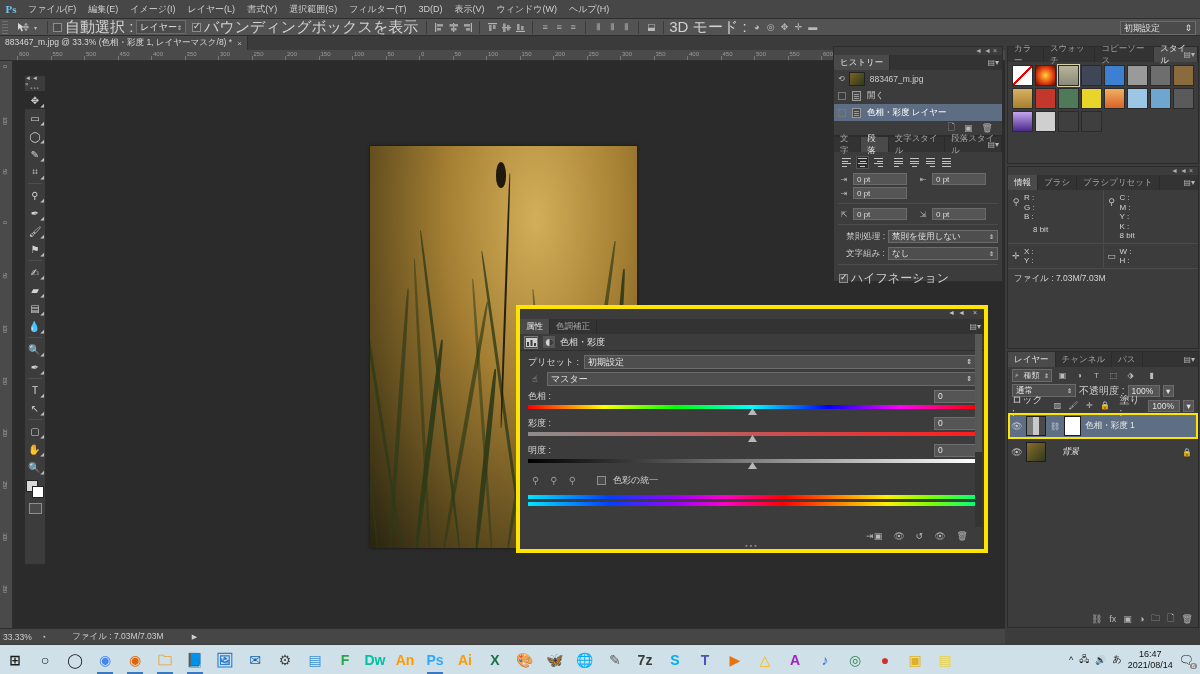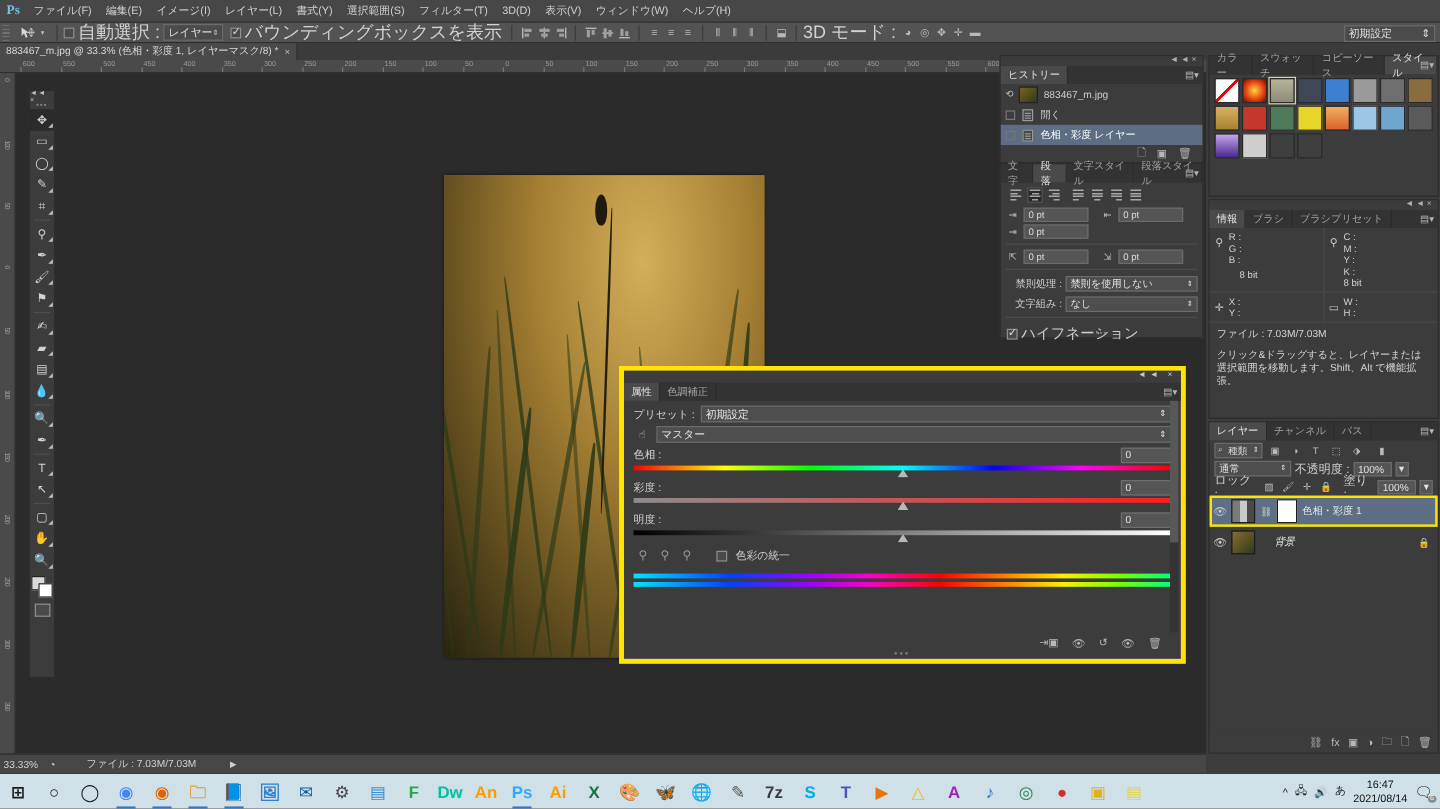--- a/index.html
+++ b/index.html
@@ -171,21 +171,21 @@
   .eye { width:11px; color:#ccc; font-size:9px; text-align:center;}
   .lay-thumb { width:20px;height:20px;border:1px solid #1d1d1d;}
   .lay-mask { width:17px;height:20px;border:1px solid #1d1d1d;background:#fff;}
   .lay-name { font-size:8.5px; color:#e8e8e8; }
   .lay-foot { position:absolute; left:0; bottom:0; width:100%; height:16px; background:#3c3c3c;
      display:flex; align-items:center; justify-content:flex-end; gap:7px; padding-right:5px; color:#b8b8b8; font-size:9px;}
 
   
   .props {
     position:absolute; left:516px; top:305px; width:472px; height:248px;
-    border:4px solid #ffe400; background:#f0abfc;
+    border:4px solid #ffe400; background:#1d4ed8;
   }
   .props-inner { position:absolute; inset:0; background:#3c3c3c; }
   .props-titlebar { height:10px; background:#3c3c3c; position:relative;}
   .props-titlebar .ctl { position:absolute; right:4px; top:0px; font-size:7px; color:#c6c6c6; letter-spacing:3px;}
   .props-head { height:17px; display:flex; align-items:center; padding-left:4px; font-size:9px; color:#e0e0e0; gap:5px;
     border-bottom:1px solid #2e2e2e;}
   .adj-ico { width:14px;height:13px;border:1px solid #7a7a7a; background:#4a4a4a; display:flex;align-items:center;justify-content:center;}
   .adj-ico2 { width:12px;height:12px;background:#555;display:flex;align-items:center;justify-content:center;}
   .props-body { padding:4px 8px 0 8px; position:relative; }
   .p-row { display:flex; align-items:center; gap:5px; margin-bottom:3px;}
@@ -698,21 +698,20 @@
       </div>
       <div class="info-half">
         <span class="info-eye">▭</span>
         <span class="info-lines">
           <div>W :</div>
           <div>H :</div>
         </span>
       </div>
     </div>
     <div class="info-text">ファイル : 7.03M/7.03M</div>
-    <div class="info-text" style="padding-top:2px">クリック&amp;ドラッグすると、レイヤーまたは選択範囲を移動します。Shift、Alt で機能拡張。</div>
   </div>
 
   <div class="panel" style="left:1007px; top:351px; width:192px; height:277px;">
     <div class="panel-tabs">
       <div class="ptab active">レイヤー</div>
       <div class="ptab">チャンネル</div>
       <div class="ptab">パス</div>
       <span class="panel-menu">▤▾</span>
     </div>
 
@@ -780,20 +779,37 @@
     <div class="props-inner">
       <div class="props-titlebar">
         <span class="ctl">◄◄ ×</span>
       </div>
       <div class="panel-tabs">
         <div class="ptab active">属性</div>
         <div class="ptab">色調補正</div>
         <span class="panel-menu">▤▾</span>
       </div>
 
+      <div class="props-head">
+        <span class="adj-ico">
+          <svg width="11" height="9" viewBox="0 0 11 9">
+              <rect x="0" y="0" width="11" height="9" fill="#cfcfcf"></rect>
+              <rect x="1" y="4" width="2" height="4" fill="#3c3c3c"></rect>
+              <rect x="4.5" y="2" width="2" height="6" fill="#3c3c3c"></rect>
+              <rect x="8" y="5" width="2" height="3" fill="#3c3c3c"></rect>
+            </svg>
+        </span>
+        <span class="adj-ico2">
+          <svg width="9" height="9" viewBox="0 0 9 9">
+              <circle cx="4.5" cy="4.5" r="3.6" fill="#d5d5d5"></circle>
+              <path d="M4.5 .9 A3.6 3.6 0 0 1 4.5 8.1 Z" fill="#3a3a3a"></path>
+            </svg>
+        </span>
+        <span>色相・彩度</span>
+      </div>
 
       <div class="props-body">
         <div class="p-row">
           <span class="p-lbl">プリセット :</span>
           <span class="p-select">
             <span>初期設定</span>
             <span style="font-size:7px">⇕</span>
           </span>
         </div>
         <div class="p-row">

